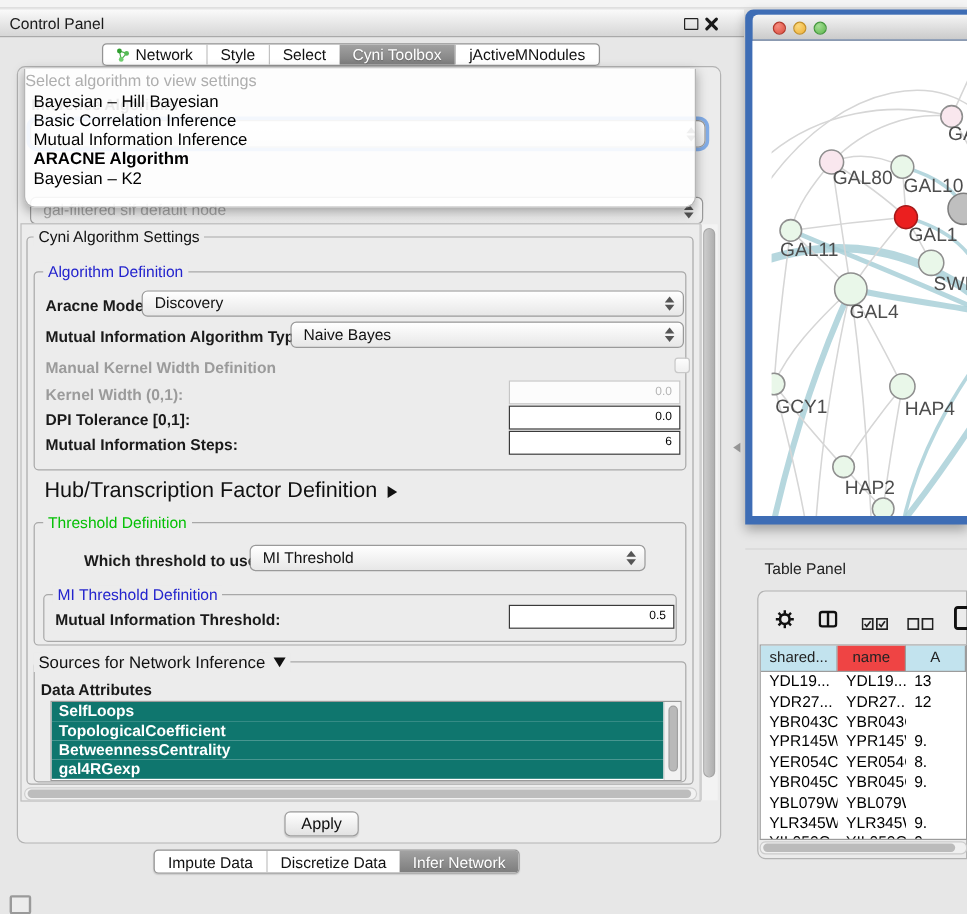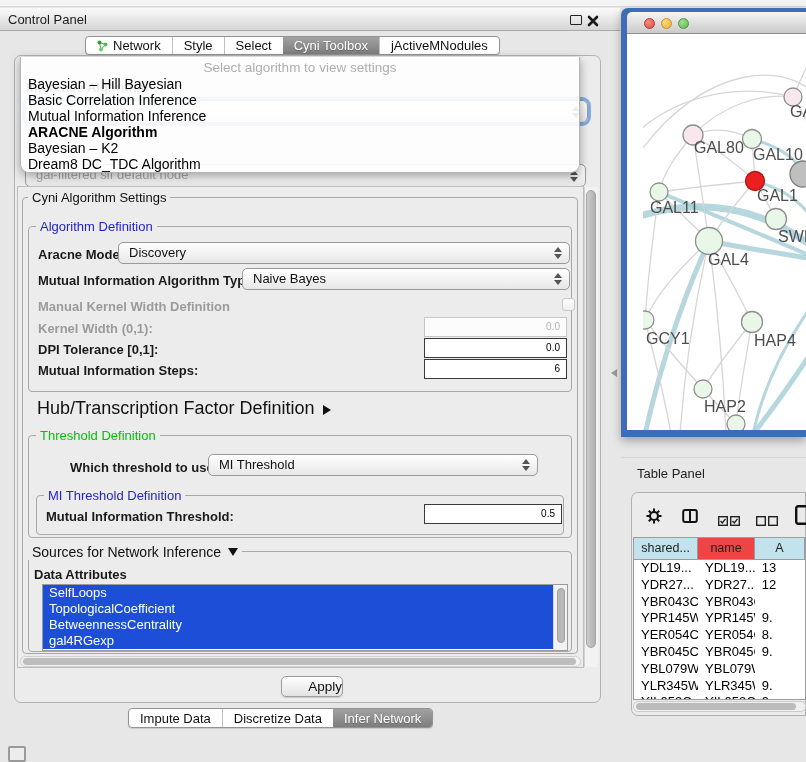--- a/index.html
+++ b/index.html
@@ -26,47 +26,47 @@
   
   .ghost-label { left:26px; top:80px; font-size:13px; font-weight:bold; color:#3A3A3A; }
   .combo { position:absolute; border:1px solid #9A9A9A; border-radius:5px; background:linear-gradient(#FFFFFF,#E7E7E7); font-size:13px; line-height:20px; padding:0 24px 0 10px; color:#111; white-space:nowrap; overflow:hidden; cursor:pointer; }
   .combo .spin { position:absolute; right:8px; top:50%; margin-top:-6px; width:7px; height:12px; }
   .combo .spin:before { content:""; position:absolute; top:0; left:0; border-left:4px solid transparent; border-right:4px solid transparent; border-bottom:5px solid #555; }
   .combo .spin:after { content:""; position:absolute; bottom:0; left:0; border-left:4px solid transparent; border-right:4px solid transparent; border-top:5px solid #555; }
   .combo.focusring { box-shadow:0 0 0 3px rgba(104,156,229,.8); border-radius:6px; }
   .combo.ghosttext { color:#A8A8A8; }
   
   .popup { left:20px; top:57px; width:560px; height:116px; background:rgba(255,255,255,.9); border:1px solid #B6B6B6; border-top:none; border-radius:0 0 9px 9px; box-shadow:0 3px 10px rgba(0,0,0,.35); z-index:6; padding-top:2px; }
-  .popup-prompt { text-align:center; color:#AEAEAE; font-size:13.5px; height:17px; line-height:17px; }
+  .popup-prompt { color:#AEAEAE; font-size:13.5px; height:17px; line-height:17px; }
   .popup-item { font-size:14px; line-height:16px; height:16px; padding-left:7px; color:#000; cursor:pointer; white-space:nowrap; }
   .popup-item.bold { font-weight:bold; }
   
   .subpanel { left:17px; top:186px; width:567px; height:482px; background:#ECECEC; border:1px solid #BDBDBD; }
   .vscroll { left:584px; top:187px; width:14px; height:480px; background:#F3F3F3; border-left:1px solid #D2D2D2; }
   .vscroll-thumb { left:586px; top:190px; width:10px; height:458px; border-radius:5px; background:linear-gradient(90deg,#CCCCCC,#B0B0B0); border:1px solid #A5A5A5; }
   .group { position:absolute; border:1px solid #A8A8A8; border-radius:4px; }
   .gtitle { position:absolute; background:#ECECEC; padding:0 4px; font-size:13px; white-space:nowrap; color:#111; }
   .gtitle.blue { color:#2323CD; }
   .gtitle.green { color:#05C005; }
   .lbl { position:absolute; font-size:13px; font-weight:bold; color:#1A1A1A; white-space:nowrap; }
   .lbl.dis { color:#9B9B9B; }
   .field { position:absolute; background:#FFF; border:1px solid #3A3A3A; font-size:10px; text-align:right; padding:0 6px; line-height:18px; color:#000; }
   .field.dis { border:1px solid #C6C6C6; color:#B5B5B5; background:#FCFCFC; }
   .checkbox { position:absolute; width:13px; height:13px; border:1px solid #C9C9C9; border-radius:3px; background:linear-gradient(#FDFDFD,#EFEFEF); cursor:pointer; }
   .hub-row { left:37px; top:398px; font-size:18px; color:#111; white-space:nowrap; }
   .tri-right { display:inline-block; margin-left:9px; border-left:8px solid #111; border-top:5.5px solid transparent; border-bottom:5.5px solid transparent; vertical-align:-1px; }
   .tri-down { display:inline-block; margin-left:7px; border-top:8px solid #111; border-left:5.5px solid transparent; border-right:5.5px solid transparent; vertical-align:1px; }
   .srcs-title { font-size:14px; }
   .listbox { left:42px; top:584px; width:526px; height:67px; background:#FFF; border:1px solid #9A9A9A; overflow:hidden; }
-  .attr-item { height:16px; line-height:16px; font-size:13px; color:#FFF; background:#1d4ed8; padding-left:6px; width:calc(100% - 14px); cursor:pointer; white-space:nowrap; }
+  .attr-item { height:16px; line-height:16px; font-size:13px; color:#FFF; background:#0f766e; padding-left:6px; width:calc(100% - 14px); cursor:pointer; white-space:nowrap;font-weight:bold; }
   .list-vscroll { position:absolute; right:0; top:0; width:14px; height:100%; background:#F2F2F2; border-left:1px solid #D8D8D8; }
   .list-vthumb { position:absolute; right:2px; top:3px; width:8px; height:55px; background:#B9B9B9; border:1px solid #A0A0A0; border-radius:4px; }
   .hscroll { left:20px; top:656px; width:561px; height:11px; background:#F2F2F2; border:1px solid #CFCFCF; border-radius:6px; }
   .hthumb { position:absolute; left:2px; top:1px; width:553px; height:7px; background:#BDBDBD; border-radius:4px; }
-  .apply-btn { left:237px; top:676px; width:62px; height:21px; border:1px solid #9C9C9C; border-radius:5px; background:linear-gradient(#FFFFFF,#E2E2E2); font-size:13.5px; text-align:right; line-height:19px; color:#111; cursor:pointer; box-shadow:0 1px 1px rgba(0,0,0,.15);margin-left:44px; }
+  .apply-btn { left:237px; top:676px; width:62px; height:21px; border:1px solid #9C9C9C; border-radius:5px; background:linear-gradient(#FFFFFF,#E2E2E2); font-size:13.5px; text-align:center; line-height:19px; color:#111; cursor:pointer; box-shadow:0 1px 1px rgba(0,0,0,.15); }
   .splitter-arrow { left:611px; top:369px; width:0; height:0; border-right:6px solid #9A9A9A; border-top:4px solid transparent; border-bottom:4px solid transparent; cursor:pointer; }
   
   .net-frame { left:621px; top:8px; width:185px; height:429px; background:#3E6DB5; border-radius:7px 0 0 0; box-shadow:0 4px 10px rgba(0,0,0,.3); }
   .net-titlebar { left:627px; top:12px; width:179px; height:22px; background:linear-gradient(#F5F5F5,#CACACA); border-radius:5px 0 0 0; border-bottom:1px solid #8F8F8F; }
   .tl { position:absolute; top:5.5px; width:11px; height:11px; border-radius:50%; cursor:pointer; }
   .tl.red { left:17px; background:radial-gradient(circle at 35% 30%,#F68D80,#DC4C3E); border:1px solid #B33A2E; }
   .tl.yellow { left:34px; background:radial-gradient(circle at 35% 30%,#FAD97E,#EFAF35); border:1px solid #C4922B; }
   .tl.green { left:51px; background:radial-gradient(circle at 35% 30%,#A5DD96,#5CB84A); border:1px solid #479840; }
   .net-canvas { left:627px; top:34px; width:179px; height:396px; background:#FFF; overflow:hidden;padding-left:16px; }
   
@@ -134,21 +134,20 @@
 <div class="abs combo ghosttext" style="left:25px; top:164px; width:561px; height:23px;"><span>gal-filtered sif default node</span><span class="spin"></span></div>
 
 <div class="abs popup">
   <div class="popup-prompt">Select algorithm to view settings</div>
   <div id="popup-items">
       <div class="popup-item">Bayesian – Hill Bayesian</div>
       <div class="popup-item">Basic Correlation Inference</div>
       <div class="popup-item">Mutual Information Inference</div>
       <div class="popup-item bold">ARACNE Algorithm</div>
       <div class="popup-item">Bayesian – K2</div>
-      <div class="popup-item">Dream8 DC_TDC Algorithm</div>
     </div>
 </div>
 
 <div class="abs subpanel"></div>
 <div class="abs vscroll"></div>
 <div class="abs vscroll-thumb"></div>
 
 <div class="abs group" style="left:22px; top:197px; width:556px; height:457px;"></div>
 <div class="abs gtitle" style="left:28px; top:190px;">Cyni Algorithm Settings</div>
 

